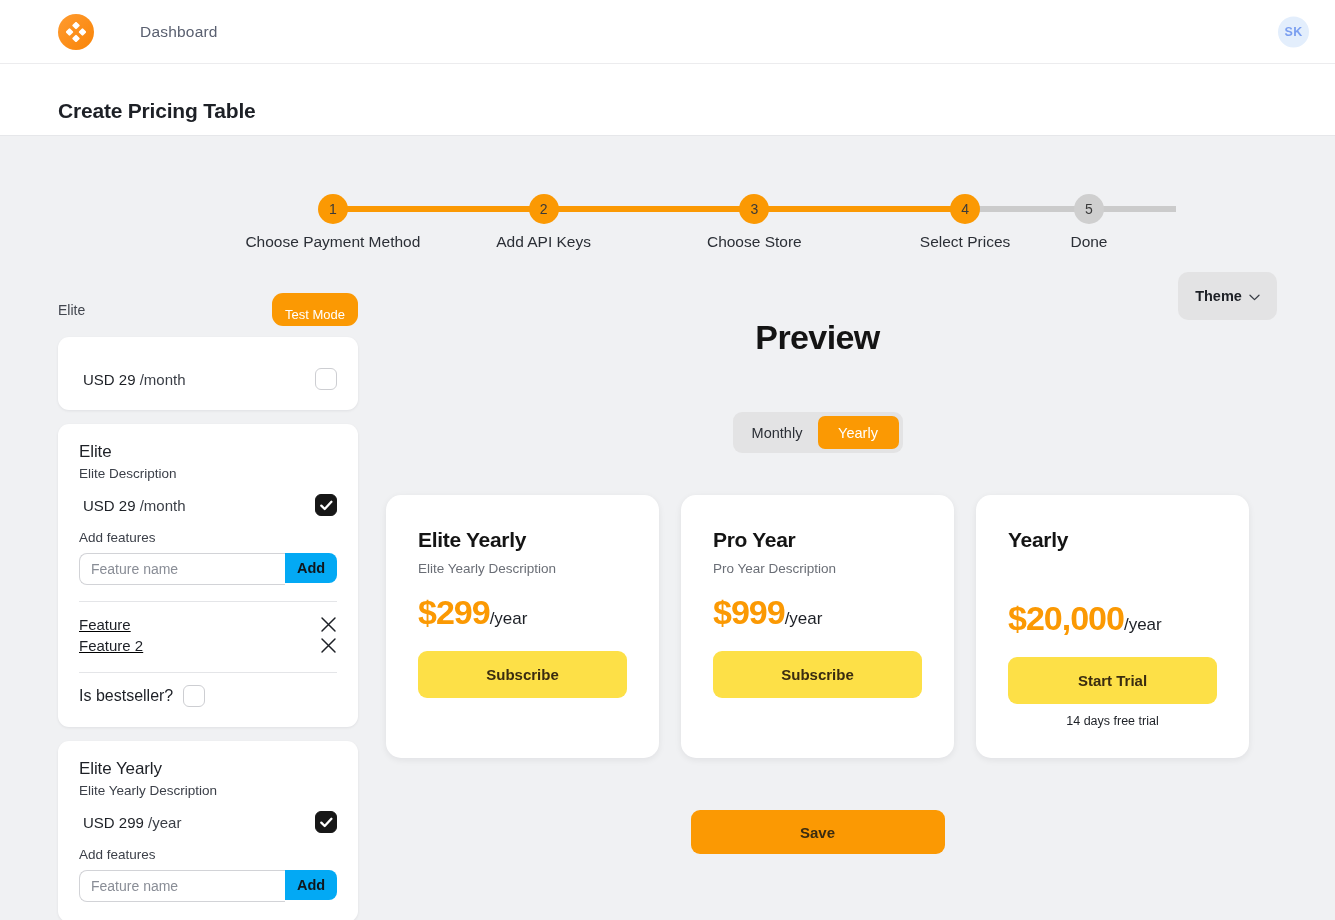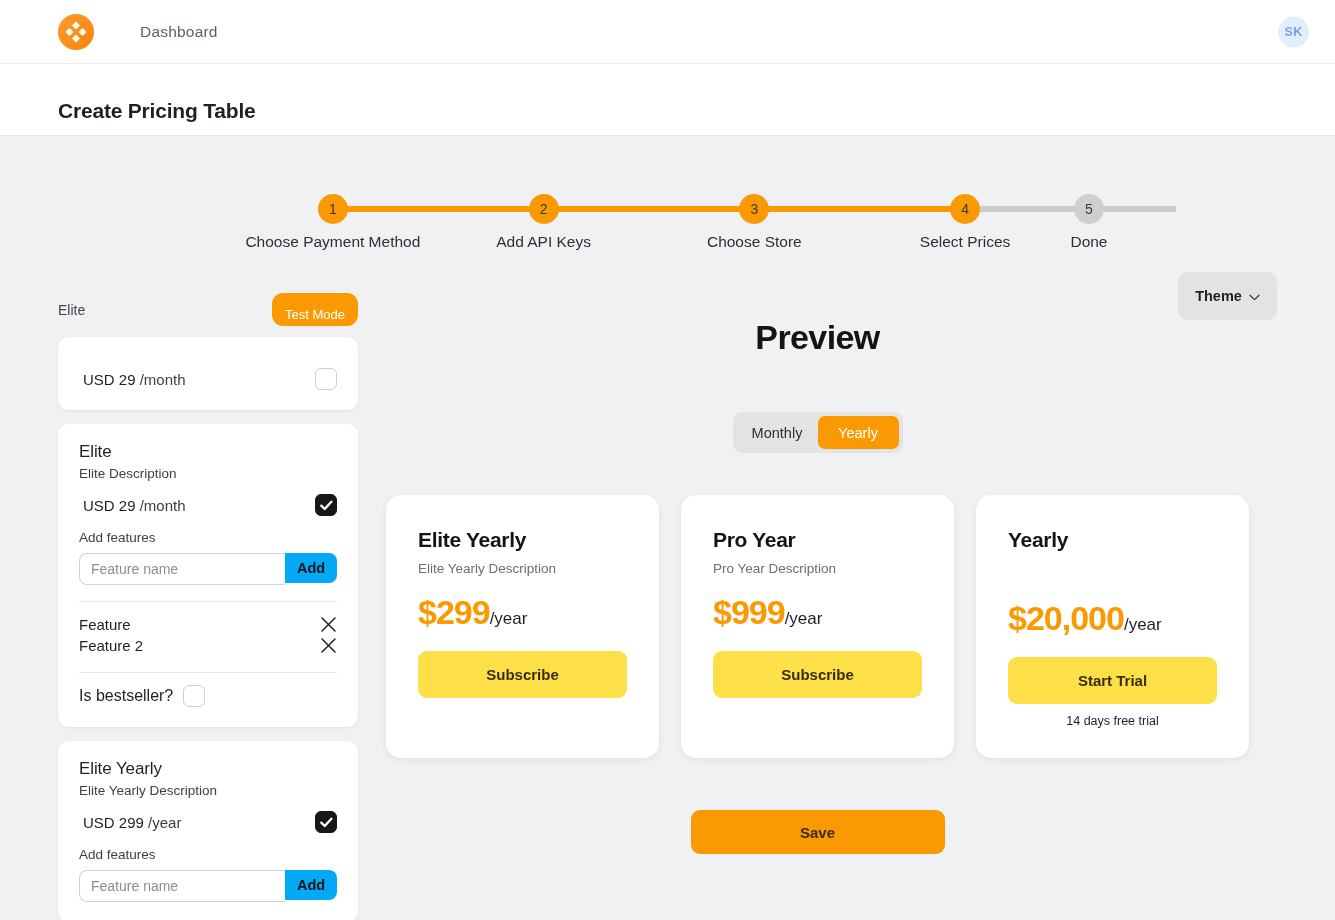--- a/index.html
+++ b/index.html
@@ -139,20 +139,21 @@
     flex: 0 0 52px; height: 30px; border: none;
     border-radius: 0 8px 8px 0;
     background: #03a9f4; color: #10161c;
     font-size: 14.5px; font-weight: 700; cursor: pointer;
     font-family: "Liberation Sans", sans-serif;
   }
   .hr { height: 1px; background: #e4e5e8; margin: 16px 0 12px; }
   .feat-row {
     display: flex; align-items: center; justify-content: space-between;
     padding: 2px 0;
+    text-decoration: underline;
   }
   .feat-row .fname { font-size: 15px; color: #1d2026; }
   .xicon { cursor: pointer; line-height: 0; }
   .bestseller {
     display: flex; align-items: center; gap: 10px;
   }
   .bestseller .lbl { font-size: 16px; color: #1d2026; }
 
   
   .right-col { flex: 1 1 auto; position: relative; padding-right: 58px; }

